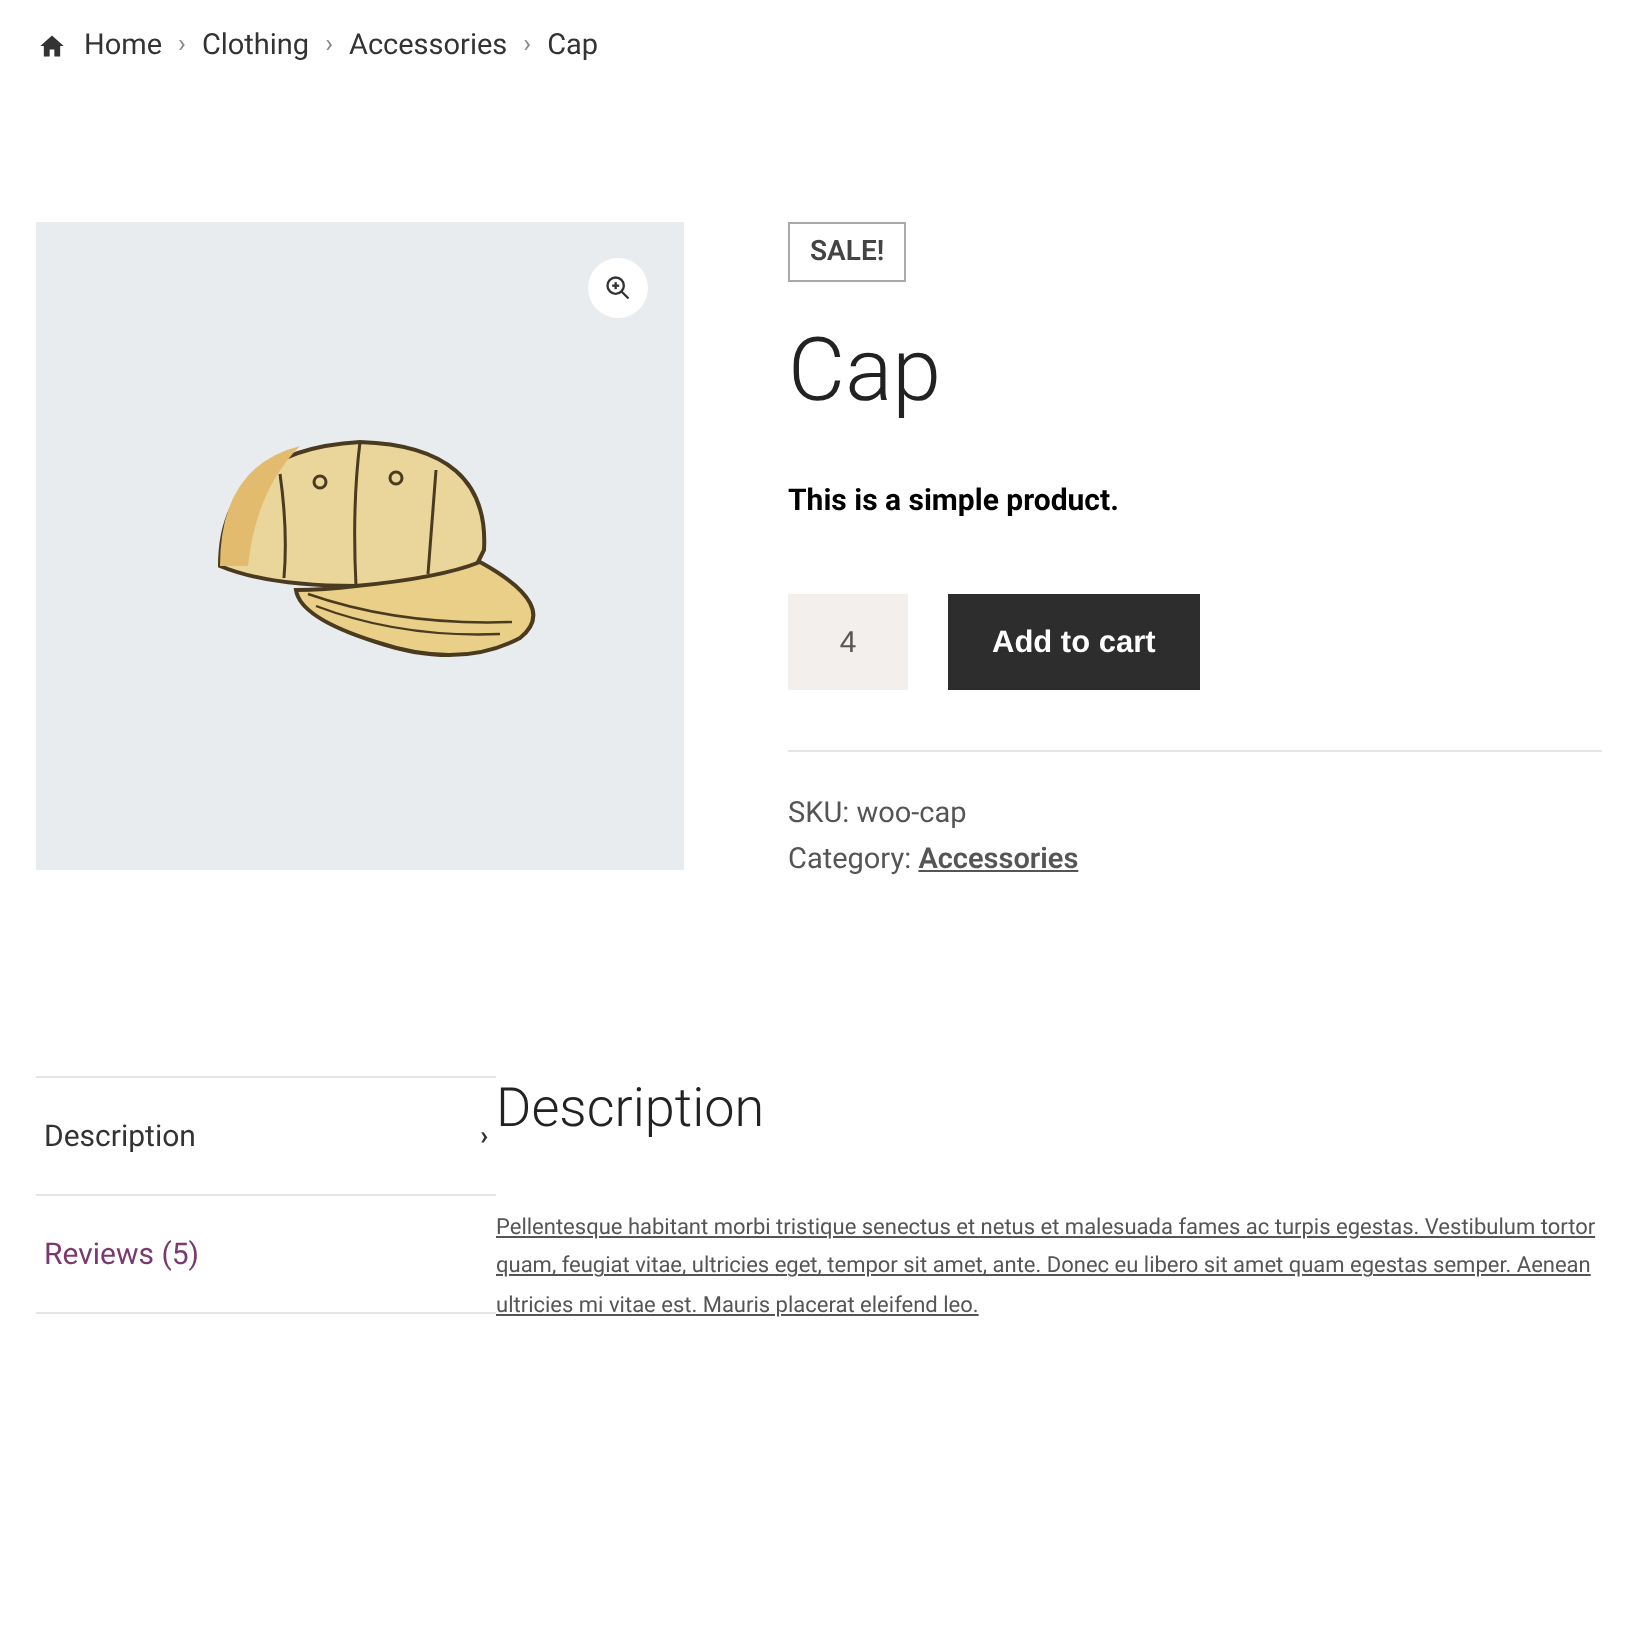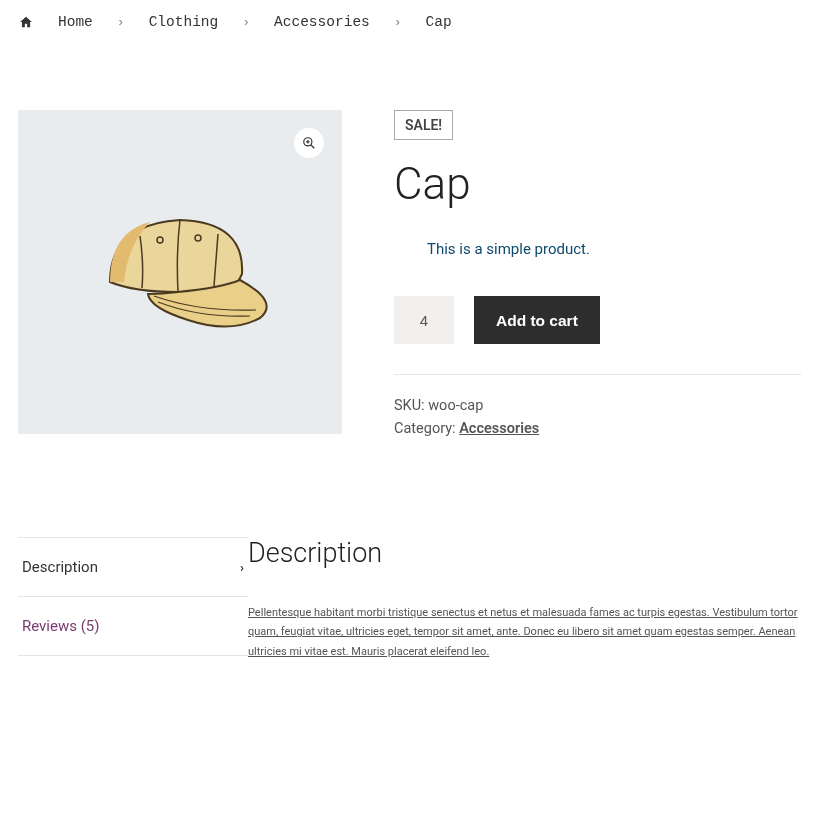--- a/index.html
+++ b/index.html
@@ -8,25 +8,24 @@
   color: #333;
   background: #fff;
   width: 819px;
   padding: 14px 18px;
 }
 
 
 .breadcrumb {
   display: flex;
   align-items: center;
-  gap: 24px;
+  gap: 8px;
   font-size: 14.5px;
   color: #444;
   margin-bottom: 80px;
-  font-family: Liberation Mono, monospace;
 }
 .breadcrumb .sep { color: #888; font-size: 13px; }
 .breadcrumb .bc-link { color: #333; }
 .breadcrumb .bc-current { color: #333; }
 .home-icon svg { width: 16px; height: 14px; display: block; fill: #333; }
 
 
 .product-wrap { display: flex; gap: 52px; }
 .image-col { width: 324px; flex: 0 0 324px; }
 .summary-col { flex: 1; }
@@ -77,24 +76,23 @@
 }
 .price-old {
   color: #b9b9b9;
   text-decoration: line-through;
   margin-right: 8px;
 }
 .price-new { color: #333; }
 
 .short-desc {
   font-size: 15px;
-  color: #0c4a6e;
-  font-weight: 400;
+  color: #000000;
+  font-weight: 700;
   margin-bottom: 38px;
-  margin-left: 33px;
 }
 
 .cart-row { display: flex; gap: 20px; align-items: stretch; margin-bottom: 30px; }
 .qty-input {
   width: 60px; height: 48px;
   border: none;
   background: #f2efec;
   text-align: center;
   font-size: 15px;
   color: #555;

